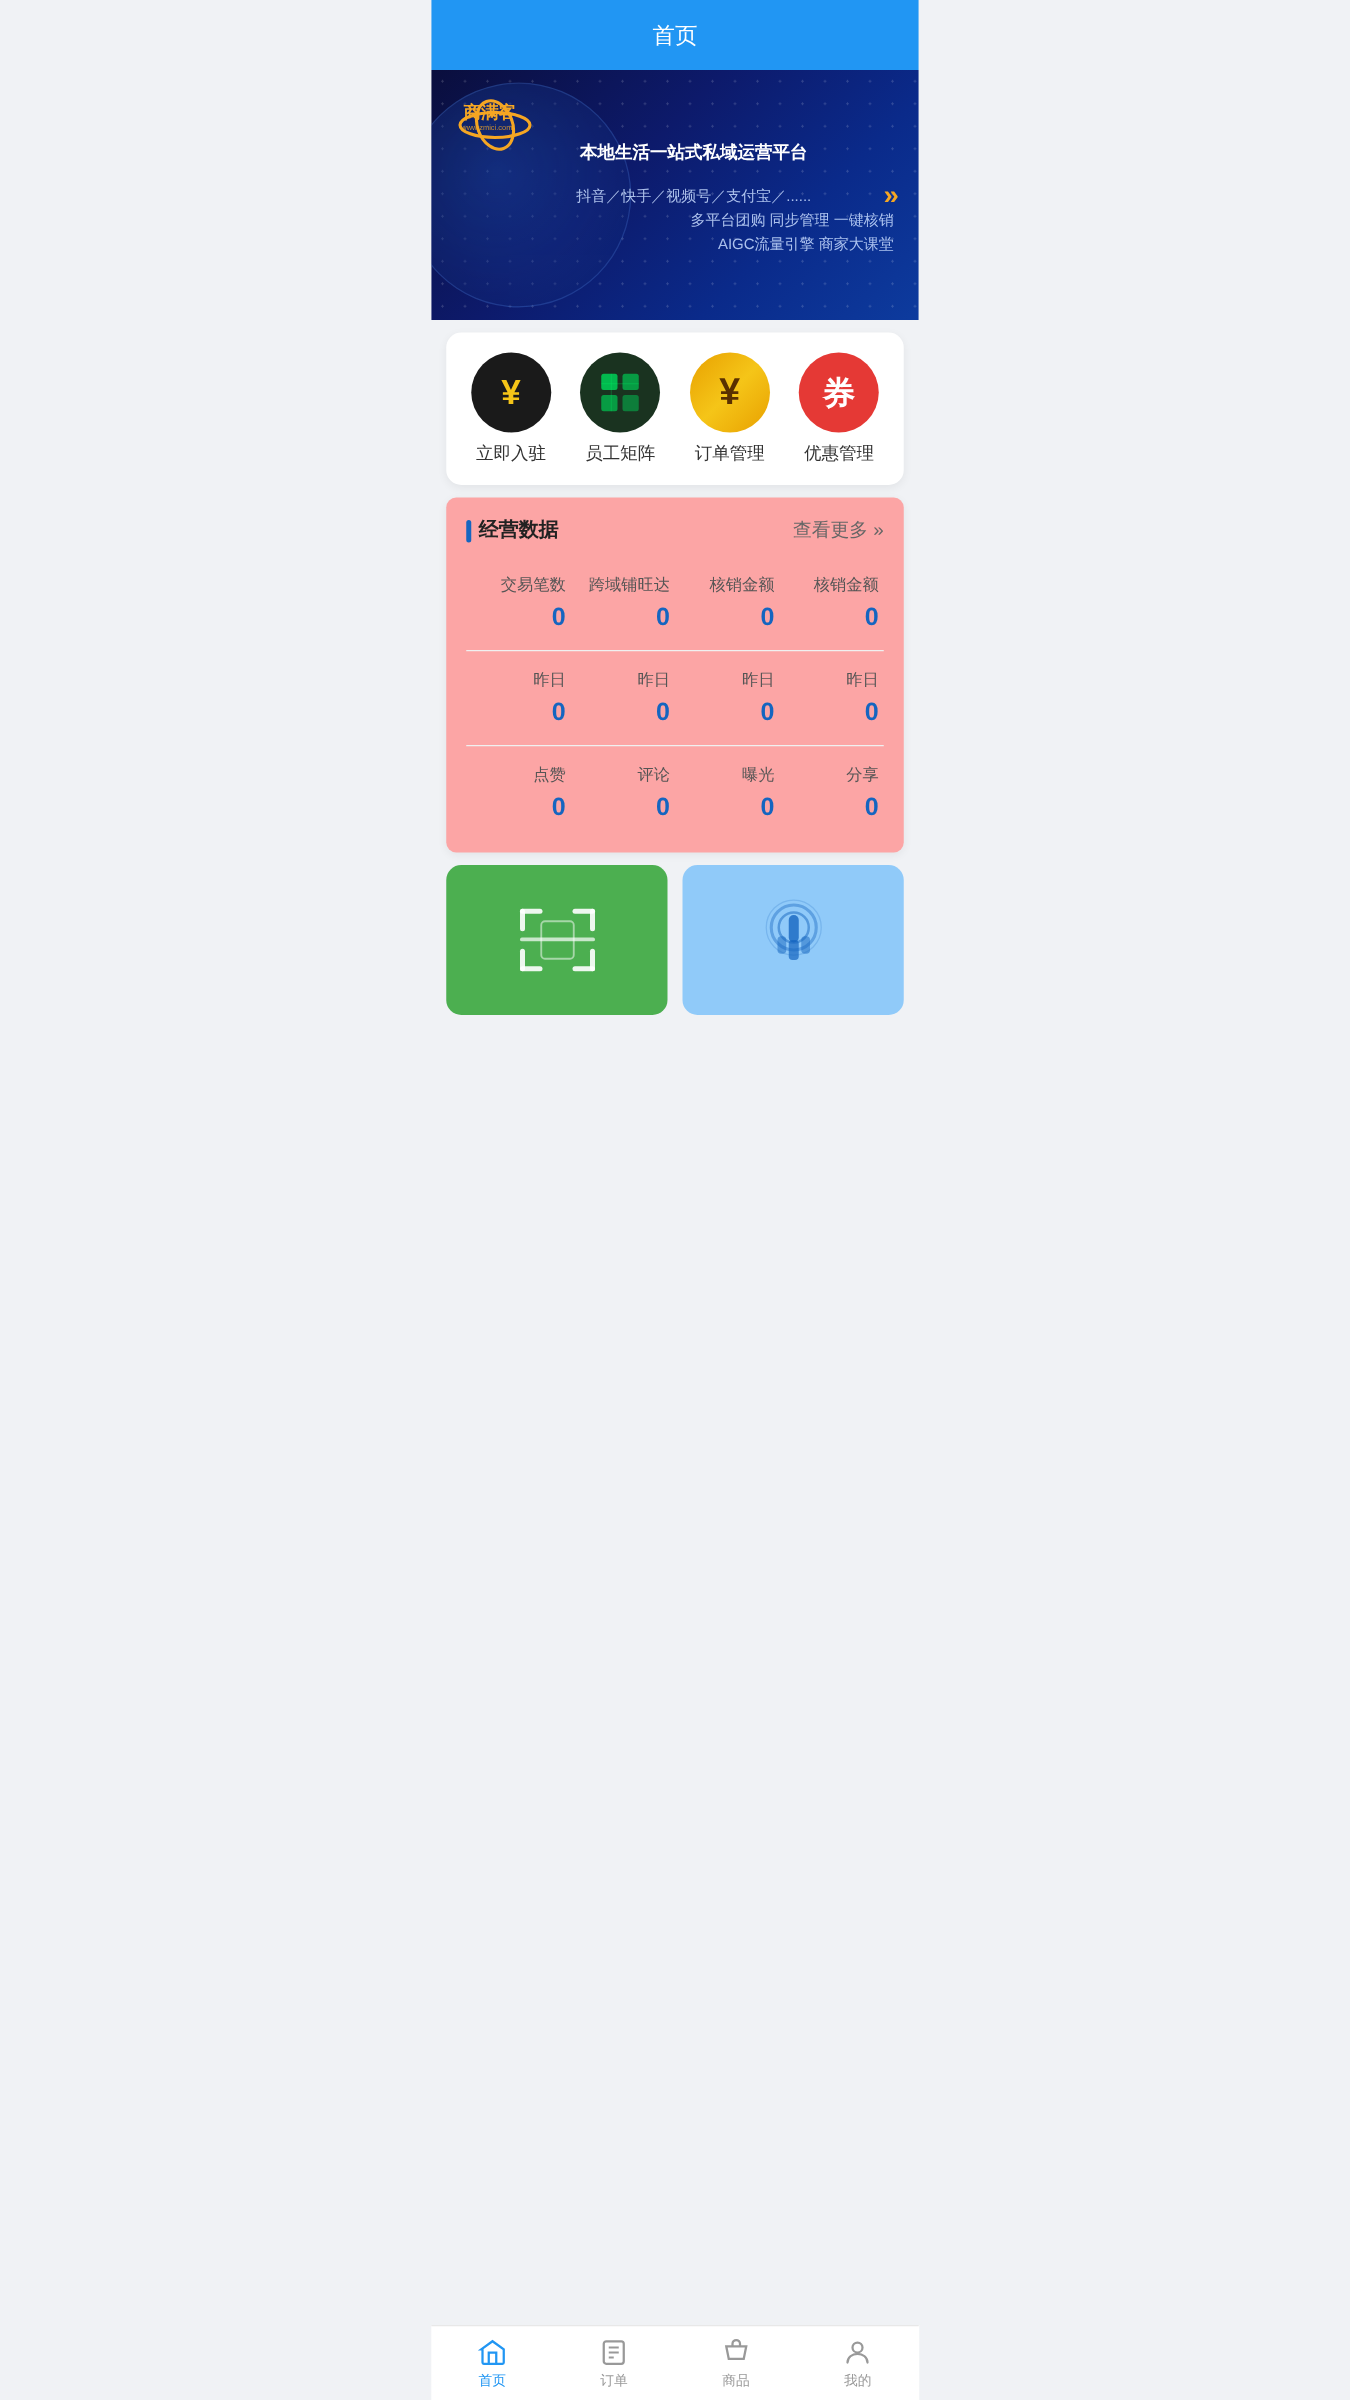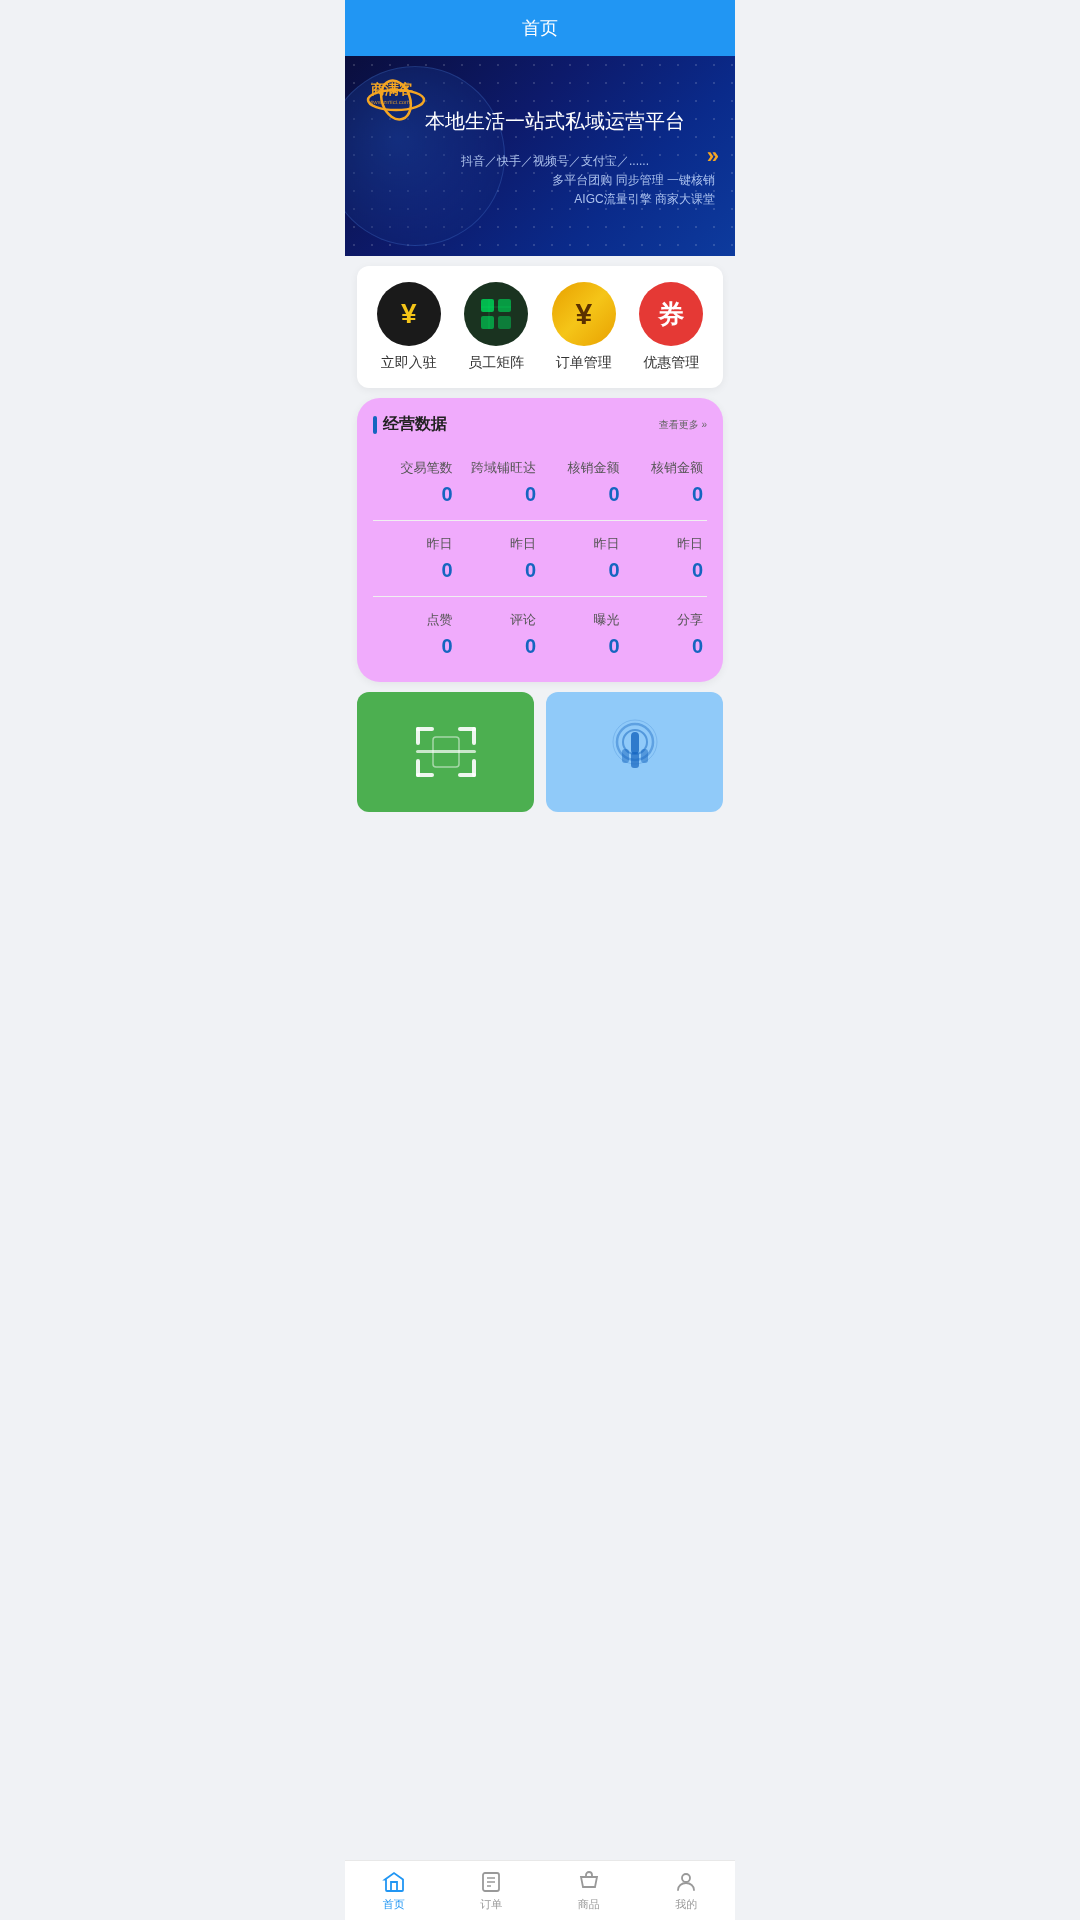--- a/index.html
+++ b/index.html
@@ -70,26 +70,27 @@
       font-size: 28px;
       font-weight: 900;
       text-align: center;
       margin-left: 40px;
       text-shadow: 0 0 10px rgba(245,197,24,0.5);
       position: relative;
       z-index: 1;
     }
     .banner-subtitle {
       color: #fff;
-      font-size: 20px;
+      font-size: 14px;
       text-align: center;
       margin-left: 30px;
       margin-top: 4px;
       position: relative;
       z-index: 1;
+      font-weight: bold;
     }
     .banner-platforms {
       color: rgba(200,220,255,0.85);
       font-size: 12px;
       text-align: center;
       margin-left: 30px;
       margin-top: 18px;
       position: relative;
       z-index: 1;
     }
@@ -143,23 +144,23 @@
     .action-icon.green-dark { background: #1a3320; }
     .action-icon.gold { background: linear-gradient(135deg, #e8a000, #f5c518, #e8a000); }
     .action-icon.red { background: #e53935; }
     .action-label {
       font-size: 14px;
       color: #333;
     }
 
     
     .business-data {
-      background: #f0abfc;
+      background: #fca5a5;
       margin: 0 12px 10px;
-      border-radius: 23px;
+      border-radius: 8px;
       padding: 16px;
       box-shadow: 0 2px 8px rgba(0,0,0,0.06);
     }
     .business-data-header {
       display: flex;
       align-items: center;
       justify-content: space-between;
       margin-bottom: 16px;
     }
     .business-data-title {
@@ -171,21 +172,21 @@
       color: #222;
     }
     .title-bar {
       width: 4px;
       height: 18px;
       background: #1565C0;
       border-radius: 2px;
     }
     .more-link {
       color: #666;
-      font-size: 10px;
+      font-size: 15px;
     }
 
     .data-grid {
       display: grid;
       grid-template-columns: repeat(4, 1fr);
       gap: 0;
     }
     .data-cell {
       display: flex;
       flex-direction: column;

